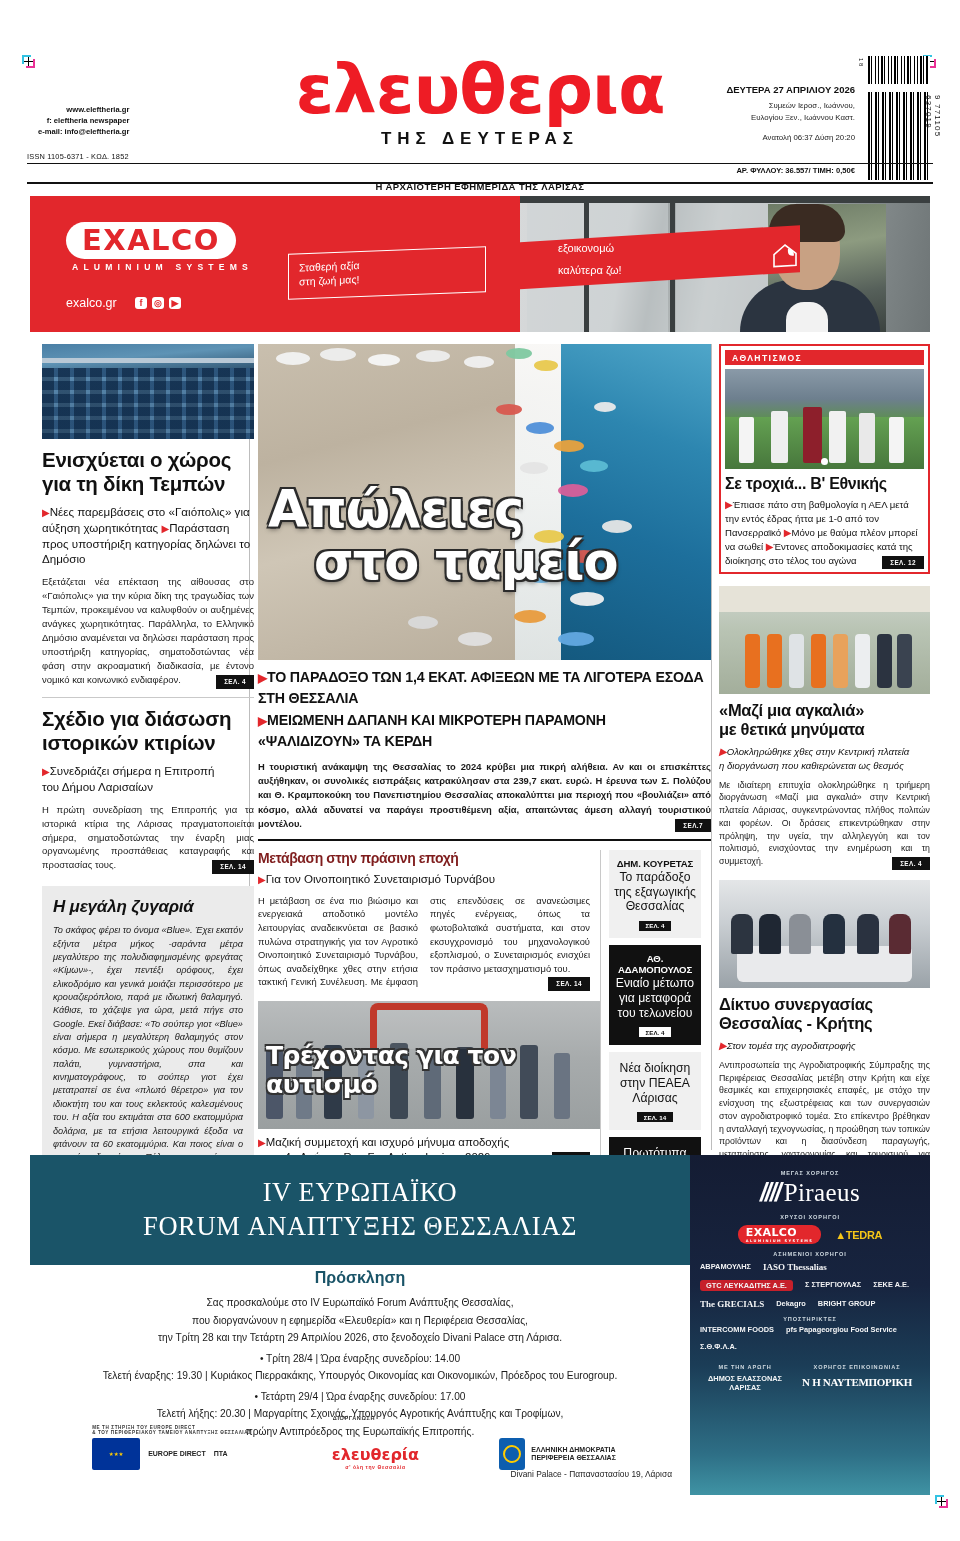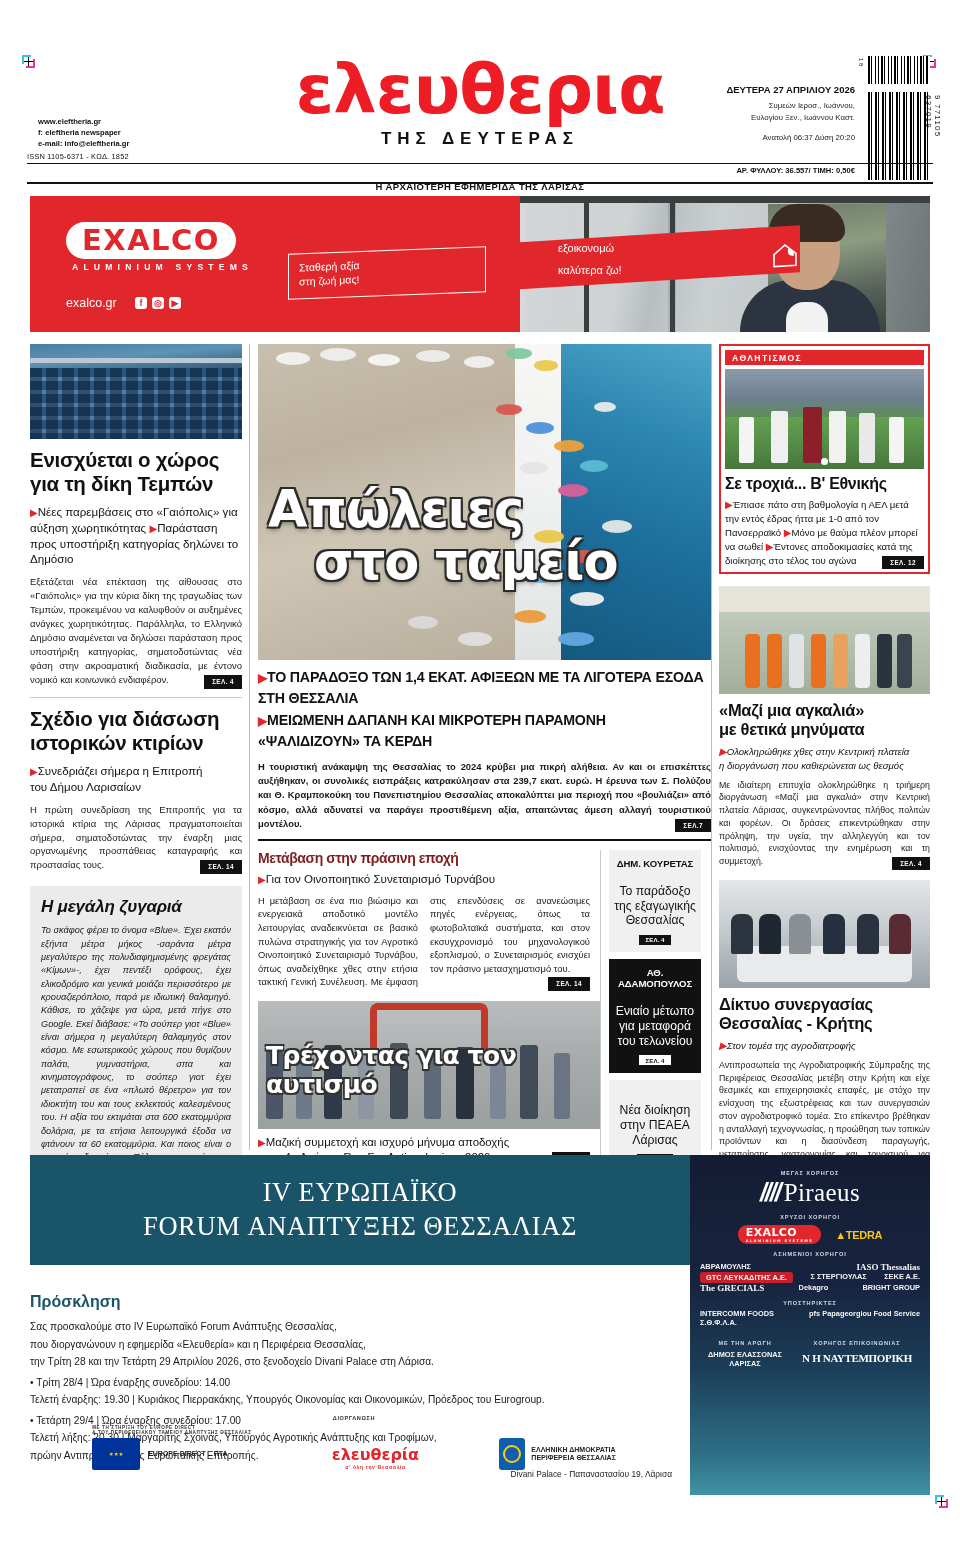--- a/index.html
+++ b/index.html
@@ -15,21 +15,21 @@
   
   .masthead { position: relative; height: 150px; width: 960px; padding: 0 26px; }
   .reg-mark { position:absolute; width:9px; height:9px; }
   .reg-mark::before, .reg-mark::after{content:"";position:absolute;background:#000;}
   .reg-mark::before{left:4px;top:0;width:1px;height:9px;}
   .reg-mark::after{left:0;top:4px;width:9px;height:1px;}
   .reg-tl{ left:24px; top:57px; }
   .reg-tr{ left:925px; top:57px; }
   .reg-cyan{ box-shadow: -2px -2px 0 0 rgba(0,180,220,.8), 2px 2px 0 0 rgba(230,0,126,.8); }
 
-  .mh-left { position:absolute; left:38px; top:116px; font-size:7.6px; line-height:1.45; color:#111; font-weight:bold;}
+  .mh-left { position:absolute; left:38px; top:104px; font-size:7.6px; line-height:1.45; color:#111; font-weight:bold;text-align:right;}
   .mh-issn { position:absolute; left:27px; top:152px; font-size:7.4px; color:#111; letter-spacing:.2px;}
   .mh-logo-wrap { position:absolute; left:0; right:0; top:58px; text-align:center; }
   .mh-logo {
     font-family: "DejaVu Sans", sans-serif;
     font-size: 68px; font-weight: 900; color:#ee1c25;
     letter-spacing: -1px; line-height: .95;
     transform: scaleX(1.02);
     display:inline-block;
   }
   .mh-sub { text-align:center; font-size:17px; font-weight:bold; letter-spacing:6px; color:#111; margin-top:6px;}
@@ -91,21 +91,21 @@
   .p-head{position:absolute; left:38px; top:6px; width:66px; height:80px; background:#c8a183; border-radius:46% 46% 44% 44%;}
   .p-hair{position:absolute; left:33px; top:0px; width:76px; height:38px; background:#3a2b22; border-radius:44px 44px 18px 18px;}
   .p-body{position:absolute; left:4px; bottom:0; width:140px; height:52px; background:#2b3440; border-radius:52px 52px 0 0;}
   .p-shirt{position:absolute; left:50px; bottom:0; width:42px; height:30px; background:#f2f2f2; border-radius:18px 18px 0 0;}
   .p-bg{position:absolute; right:0; top:0; width:118px; height:100%;
     background:linear-gradient(170deg,#6d7b66 0%,#8d9b80 35%,#56605a 70%,#3b423f 100%);}
 
   
   .content { position:absolute; left:30px; top:344px; width:900px; height:806px; }
 
-  .col-left { position:absolute; left:0; top:0; width:212px; height:806px; }
+  .col-left { position:absolute; left:12px; top:0; width:212px; height:806px; }
   .col-mid  { position:absolute; left:228px; top:0; width:453px; height:806px; }
   .col-right{ position:absolute; left:689px; top:0; width:211px; height:806px; }
   .vrule { position:absolute; top:0; width:1px; height:806px; background:#bdbdbd; }
   .vr1 { left:219px; } .vr2 { left:681px; }
 
   
   .photo-seats { width:212px; height:95px; position:relative; overflow:hidden;
     background: linear-gradient(175deg,#4a7fa5 0%,#5e93b5 18%,#2f536f 40%,#16304a 58%, #0e2138 100%); }
   .seat-rows{position:absolute;left:0;right:0;top:24px;bottom:0;
     background:repeating-linear-gradient(180deg, rgba(30,70,110,.95) 0 9px, rgba(90,140,180,.75) 9px 13px);}
@@ -154,21 +154,21 @@
   .mid-split { display:flex; margin-top:9px; }
   .mid-main { width:342px; padding-right:10px; }
   .mid-side { width:101px; border-left:1px solid #c9c9c9; padding-left:8px; }
   h2.green-h { font-size:14px; font-weight:bold; letter-spacing:-.4px; color:#7f1d1d; }
   .two-col { column-count:2; column-gap:12px; font-size:9.4px; line-height:1.45; text-align:justify; color:#1a1a1a; margin-top:7px;}
 
   .brief { text-align:center; padding:8px 4px 6px; }
   .brief.light { background:#f0f0f0; color:#111; }
   .brief.dark  { background:#111; color:#fff; }
   .brief .name { font-size:9.6px; font-weight:bold; letter-spacing:-.1px;}
-  .brief .txt  { font-size:12.2px; line-height:1.22; margin-top:15px; }
+  .brief .txt  { font-size:12.2px; line-height:1.22; margin-top:1px; }
   .brief .sel  { display:inline-block; font-size:6.2px; font-weight:bold; padding:1.5px 7px; margin-top:4px; }
   .brief.light .sel { background:#111; color:#fff; }
   .brief.dark .sel  { background:#fff; color:#111; }
 
   .run-photo { position:relative; width:342px; height:128px; overflow:hidden; margin-top:10px;
     background:linear-gradient(180deg,#b9bcbd 0%,#a7abac 45%,#9a9fa0 100%);}
   .runner { position:absolute; bottom:10px; border-radius:3px; }
   .run-arch { position:absolute; left:112px; top:2px; width:118px; height:46px; border:7px solid #c0392b;
     border-bottom:none; border-radius:8px 8px 0 0; background:rgba(255,255,255,.08);}
   .run-title { position:absolute; left:8px; bottom:30px; font-family:"DejaVu Sans",sans-serif;
@@ -197,21 +197,21 @@
 
   h3.rt-h { font-size:16.5px; font-weight:bold; margin-top:7px; line-height:1.18; color:#111; letter-spacing:-.3px;}
   .rt-lead { font-size:9.6px; line-height:1.42; margin-top:5px; color:#111;font-style:italic;}
   .rt-body { font-size:8.8px; line-height:1.45; text-align:justify; margin-top:6px; color:#1a1a1a;}
 
   
   .forum { position:absolute; left:30px; top:1155px; width:900px; height:340px; display:flex; overflow:hidden; background:#fff;}
   .forum-left { width:660px; position:relative; background:#fff; }
   .forum-band { height:110px; background:#1a5468; display:flex; flex-direction:column; align-items:center; justify-content:center;}
   .forum-band div { font-family:"Liberation Serif", serif; color:#fff; font-size:26.5px; letter-spacing:.6px; line-height:1.28;}
-  .forum-invite { padding-top:28px; }
+  .forum-invite { text-align:center; padding-top:4px; }
   .forum-invite .pros { color:#1a5468; font-size:16px; font-weight:bold; }
   .forum-invite p { font-size:10.2px; line-height:1.72; color:#1a1a1a; margin-top:7px;}
   .forum-logos { position:absolute; left:0; right:12px; bottom:6px; height:74px; }
   .fl-cap { text-align:center; font-size:5.6px; font-weight:bold; letter-spacing:.6px; color:#333;}
   .fl-row { display:flex; align-items:flex-end; justify-content:space-around; padding:0 22px; margin-top:4px;}
   .eu-flag { width:48px; height:32px; background:#003399; position:relative; border-radius:2px;}
   .eu-stars { position:absolute; inset:0; color:#ffcc00; font-size:5.5px; text-align:center; line-height:32px;}
   .logo-chip { font-size:7px; color:#222; text-align:center; font-weight:bold; line-height:1.2;}
   .eleft-logo { color:#e2272c; font-family:"DejaVu Sans",sans-serif; font-weight:900; font-size:16px;}
   .gr-emblem { width:26px; height:32px; background:#0d5eaf; border-radius:3px; position:relative;}
@@ -222,21 +222,21 @@
   .forum-right { width:240px; background:linear-gradient(180deg,#141c33 0%,#17243f 38%,#1b3d57 62%,#2e6f86 88%,#3f93a4 100%);
      position:relative; color:#fff; padding-top:8px;}
   .sp-cap { text-align:center; font-size:5.6px; letter-spacing:.9px; font-weight:bold; color:#cfd9e0; margin-top:7px;}
   .piraeus { text-align:center; font-family:"Liberation Serif", serif; font-size:25px; margin-top:2px; letter-spacing:.4px;}
   .piraeus .slashes { font-family:"Liberation Sans",sans-serif; font-weight:bold; font-style:italic; letter-spacing:-2px; margin-right:4px;}
   .gold-row { display:flex; justify-content:center; align-items:center; gap:14px; margin-top:5px;}
   .exalco-mini { background:#e2272c; color:#fff; font-size:11px; font-weight:900; border-radius:9px; padding:1px 8px; letter-spacing:.4px;
     font-family:"DejaVu Sans",sans-serif;}
   .exalco-mini small{display:block;font-size:3.6px;letter-spacing:1.4px;font-weight:bold;text-align:center;}
   .tedra { color:#f5c518; font-size:11px; font-weight:bold; letter-spacing:-.3px;}
-  .silver-grid { display:flex; flex-wrap:wrap; justify-content:space-between; gap:0 12px; margin-top:5px; padding:0 10px;}
+  .silver-grid { display:flex; flex-wrap:wrap; justify-content:flex-start; gap:8px 12px; margin-top:5px; padding:0 10px;}
   .sil { font-size:7.4px; color:#fff; font-weight:bold; text-align:center; opacity:.95; }
   .sil.red { background:#d0202a; border-radius:3px; padding:1px 6px; color:#fff; }
   .sil.serifw { font-family:"Liberation Serif",serif; font-size:9px; }
   .bot-split { display:flex; justify-content:space-around; margin-top:6px; padding:0 8px;}
   .bot-col { text-align:center; }
   .naft { font-family:"Liberation Serif",serif; font-size:11px; font-weight:bold; letter-spacing:-.3px;}
 
   .reg-br { position:absolute; left:937px; top:1497px; }
 </style>
 </head>

